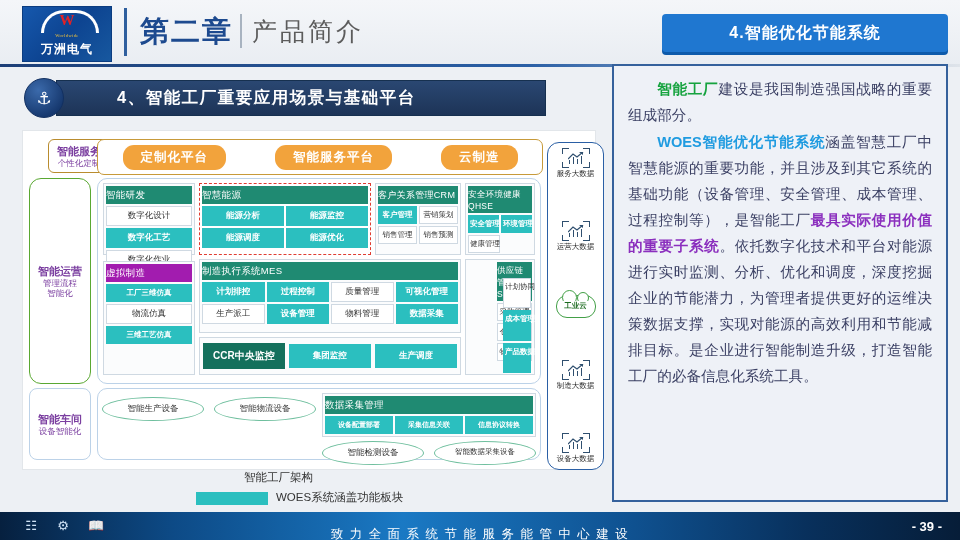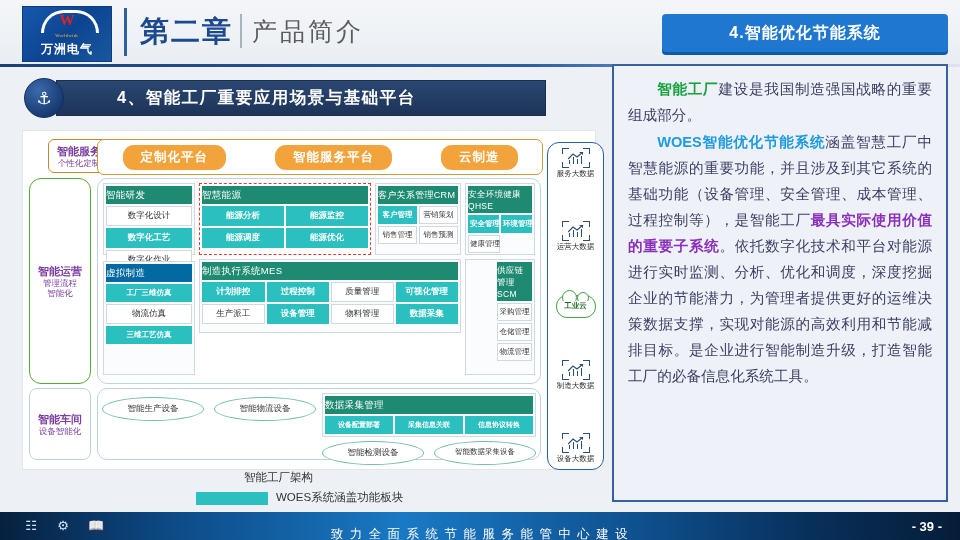--- a/index.html
+++ b/index.html
@@ -109,21 +109,21 @@
     border:1.5px solid #bcd2e8;border-radius:10px;background:#fff;
     box-sizing:border-box;padding:4px;}
   .shop{position:absolute;left:68px;top:252px;width:444px;height:72px;
     border:1.5px solid #bcd2e8;border-radius:10px;background:#fff;
     box-sizing:border-box;padding:4px;display:flex;gap:6px;}
 
   .mod{border:1px solid #cfd9e2;background:#fbfcfd;box-sizing:border-box;
     padding:2px;}
   .mod-h{background:#1f8a72;color:#fff;font-size:9.5px;font-weight:normal;
     text-align:left;padding:2.5px 0;letter-spacing:.3px;}
-  .mod-h.dark{background:#0369a1;}
+  .mod-h.dark{background:#a21caf;}
   .cells{display:flex;flex-wrap:wrap;gap:2px;margin-top:2px;}
   .cell{flex:1 1 0;min-width:0;font-size:8.5px;text-align:center;padding:3px 1px;
     border:1px solid #cfd9e2;background:#fff;color:#333;white-space:nowrap;}
   .cell.hi{background:#2bbfbf;color:#fff;border-color:#2bbfbf;font-weight:bold;}
   .cell.blank{border:none;background:transparent;}
 
   .col-a{position:absolute;left:5px;top:4px;width:92px;}
   .box-rd{height:72px;}
   .box-vm{position:absolute;left:5px;top:82px;width:92px;height:114px;}
   .box-en{position:absolute;left:101px;top:4px;width:172px;height:72px;
@@ -316,21 +316,31 @@
               <div class="cell" style="flex:1 1 100%;font-size:7.5px">采购管理</div>
             </div>
           <div class="cells">
               <div class="cell" style="flex:1 1 100%;font-size:7.5px">仓储管理</div>
             </div>
           <div class="cells">
               <div class="cell" style="flex:1 1 100%;font-size:7.5px">物流管理</div>
             </div>
         </div>
         <div class="mod" style="position:absolute;left:367px;top:80px;width:70px;height:116px;border:none;background:transparent;pointer-events:none"></div>
-
+        <div style="position:absolute;left:368px;top:99px;width:68px;height:95px;display:flex;flex-direction:column;gap:2px;padding:0 3px 0 37px;box-sizing:border-box">
+          <div class="cell" style="font-size:7.5px">计划协同</div>
+          <div class="cell hi" style="font-size:7.5px">成本管理</div>
+          <div class="cell hi" style="font-size:7.5px">产品数据</div>
+        </div>
+
+        <div class="box-ccr">
+          <div class="ccr-h">CCR中央监控</div>
+          <div class="cell hi" style="padding:5px 2px">集团监控</div>
+          <div class="cell hi" style="padding:5px 2px">生产调度</div>
+        </div>
       </div>
 
       <div class="shop">
         <div class="shop-col">
           <div class="ovals">
             <div class="oval">智能生产设备</div>
             <div class="oval">智能物流设备</div>
           </div>
         </div>
         <div class="shop-col">

